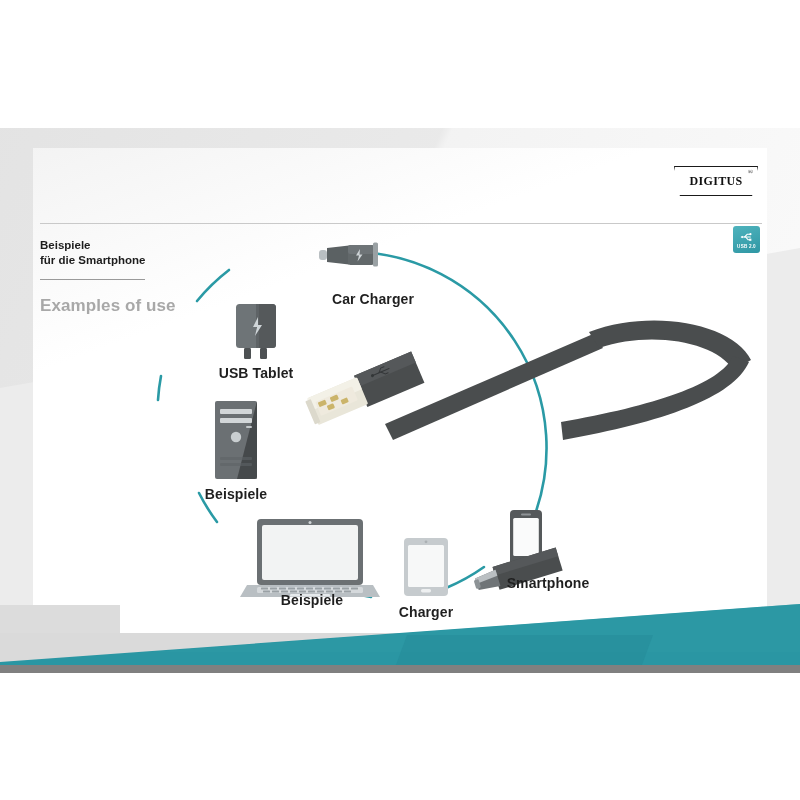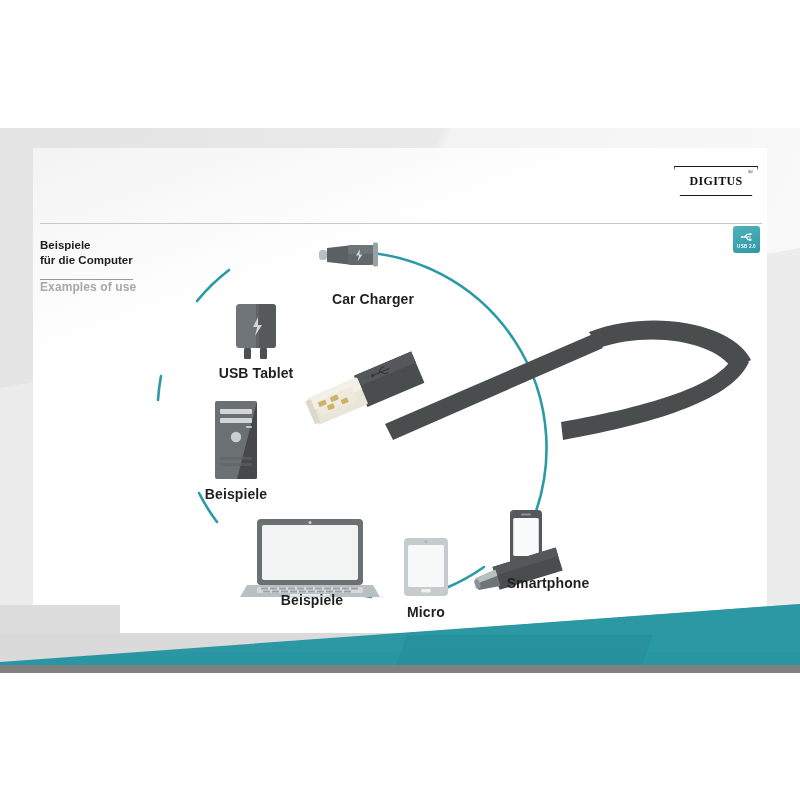--- a/index.html
+++ b/index.html
@@ -186,24 +186,24 @@
   .sh-de {
     font-size: 11.5px;
     font-weight: bold;
     color: #1d1d1d;
     line-height: 1.28;
     border-bottom: 1.2px solid #9a9a9a;
     padding-bottom: 12px;
     display: inline-block;
   }
   .sh-en {
-    font-size: 12px;
+    font-size: 17px;
     font-weight: bold;
     color: #a8a8a8;
-    margin-top: 0;
+    margin-top: 16px;
     letter-spacing: .1px;
   }
 
   
   .stage {
     position: absolute;
     left: 33px; top: 148px;
     width: 734px; height: 487px;
   }
   .stage svg { position: absolute; left:0; top:0; }
@@ -247,21 +247,21 @@
       <polygon points="2,8 5.2,6.2 5.2,9.8" fill="#ffffff"></polygon>
       <circle cx="15.2" cy="4.3" r="1.5" fill="#ffffff"></circle>
       <rect x="13.6" y="10.2" width="2.9" height="2.9" fill="#ffffff"></rect>
     </svg>
     <span class="usb-badge-label">USB 2.0</span>
   </div>
 
   <div class="side-heading">
     <div class="sh-de">
       <div>Beispiele</div>
-      <div>für die Computer</div>
+      <div>für die Smartphone</div>
     </div>
     <div class="sh-en">Examples of use</div>
   </div>
 
   <div class="stage">
     <svg width="734" height="487" viewBox="0 0 734 487">
 
       <g fill="none" stroke="#2a9aa5" stroke-width="2.6" stroke-linecap="round">
 
         <path d="M 323 104 A 196 196 0 0 1 499 374"></path>
@@ -391,21 +391,21 @@
           <path d="M 4 8 L 26 5.5 L 26 12 L 4 13.6 Z" fill="#babfc2"></path>
           <rect x="2" y="9.5" width="5" height="9" rx="1.4" fill="#8d9396"></rect>
         </g>
       </g>
     </svg>
 
     <div class="node-label" style="left:340px; top:143px;">Car Charger</div>
     <div class="node-label" style="left:223px; top:217px;">USB Tablet</div>
     <div class="node-label" style="left:203px; top:338px;">Beispiele</div>
     <div class="node-label" style="left:279px; top:444px;">Beispiele</div>
-    <div class="node-label" style="left:393px; top:456px;">Micro</div>
+    <div class="node-label" style="left:393px; top:456px;">Charger</div>
     <div class="node-label" style="left:493px; top:427px;padding-left:44px;">Smartphone</div>
   </div>
 
   <div class="gray-wedge-left"></div>
   <div class="gray-wedge-mid"></div>
   <div class="teal-ribbon"></div>
   <div class="teal-ribbon-2"></div>
   <div class="teal-ribbon-shadow"></div>
   <div class="gray-strip"></div>
 

